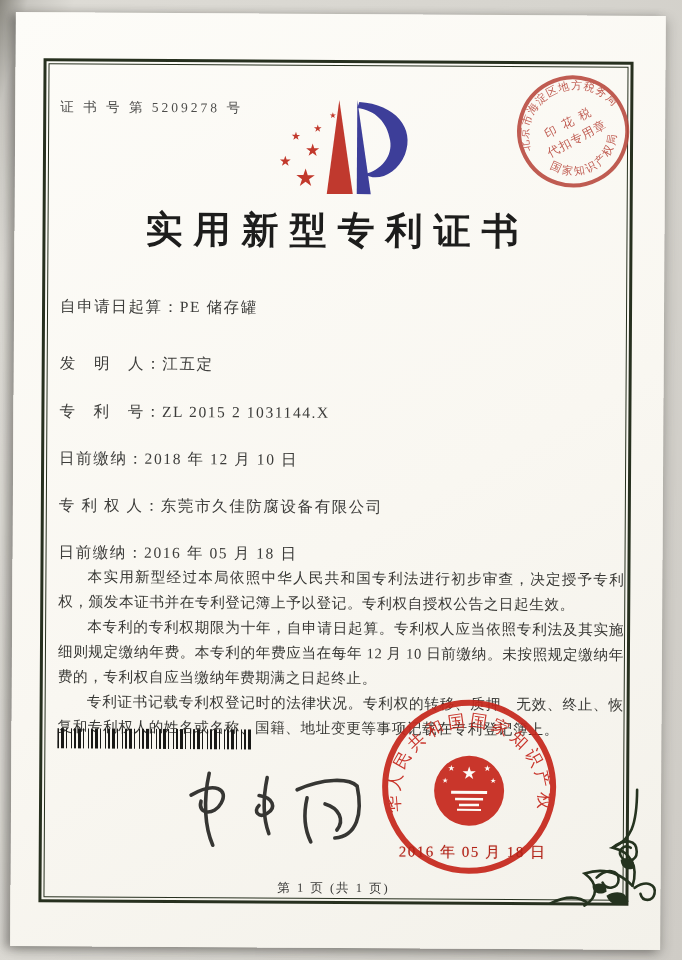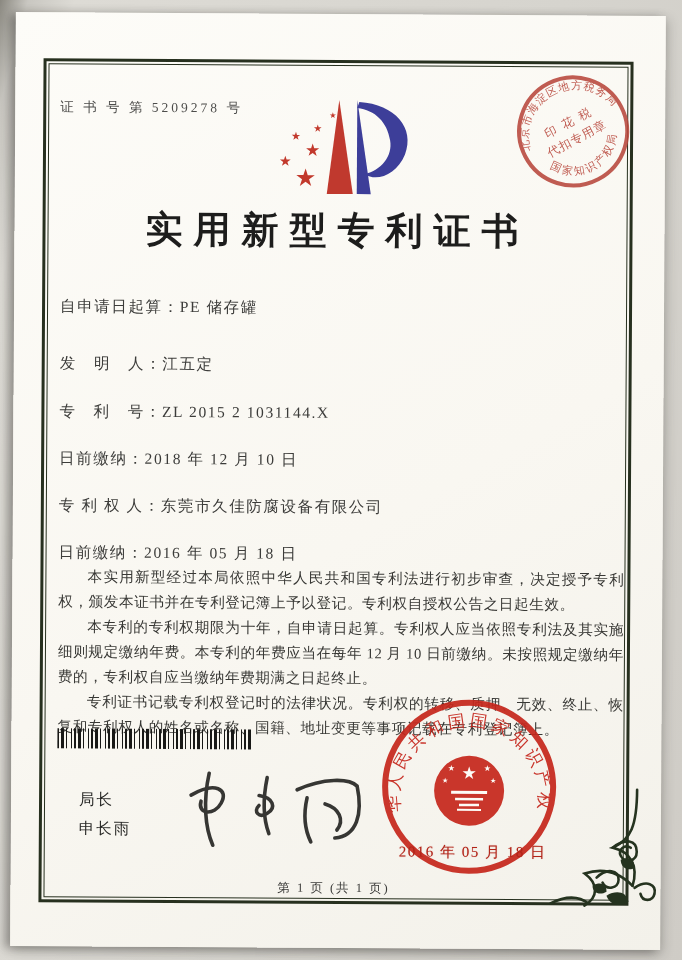--- a/index.html
+++ b/index.html
@@ -129,24 +129,20 @@
   </div>
 
   <div class="body-text">
     <p>本实用新型经过本局依照中华人民共和国专利法进行初步审查，决定授予专利权，颁发本证书并在专利登记簿上予以登记。专利权自授权公告之日起生效。</p>
     <p>本专利的专利权期限为十年，自申请日起算。专利权人应当依照专利法及其实施细则规定缴纳年费。本专利的年费应当在每年 12 月 10 日前缴纳。未按照规定缴纳年费的，专利权自应当缴纳年费期满之日起终止。</p>
     <p>专利证书记载专利权登记时的法律状况。专利权的转移、质押、无效、终止、恢复和专利权人的姓名或名称、国籍、地址变更等事项记载在专利登记簿上。</p>
   </div>
 
   <div class="barcode"></div>
 
-  <div class="signer">
-    <div>局长</div>
-    <div>申长雨</div>
-  </div>
 
   <div class="signature-svg">
     <svg viewBox="0 0 210 100" width="210" height="100">
       <g fill="none" stroke="#1c1c1a" stroke-width="3.6" stroke-linecap="round" opacity="0.88">
         <path d="M46,12 C40,40 42,66 50,84"></path>
         <path d="M28,34 C52,20 66,28 58,42 C52,54 34,54 38,40"></path>
         <path d="M96,34 C110,36 114,46 104,52 C96,57 90,50 96,44"></path>
         <path d="M104,16 C100,36 100,56 106,72"></path>
         <path d="M134,28 C160,16 186,16 194,24 C200,52 194,74 172,76"></path>
         <path d="M144,36 C140,54 142,68 148,80"></path>

